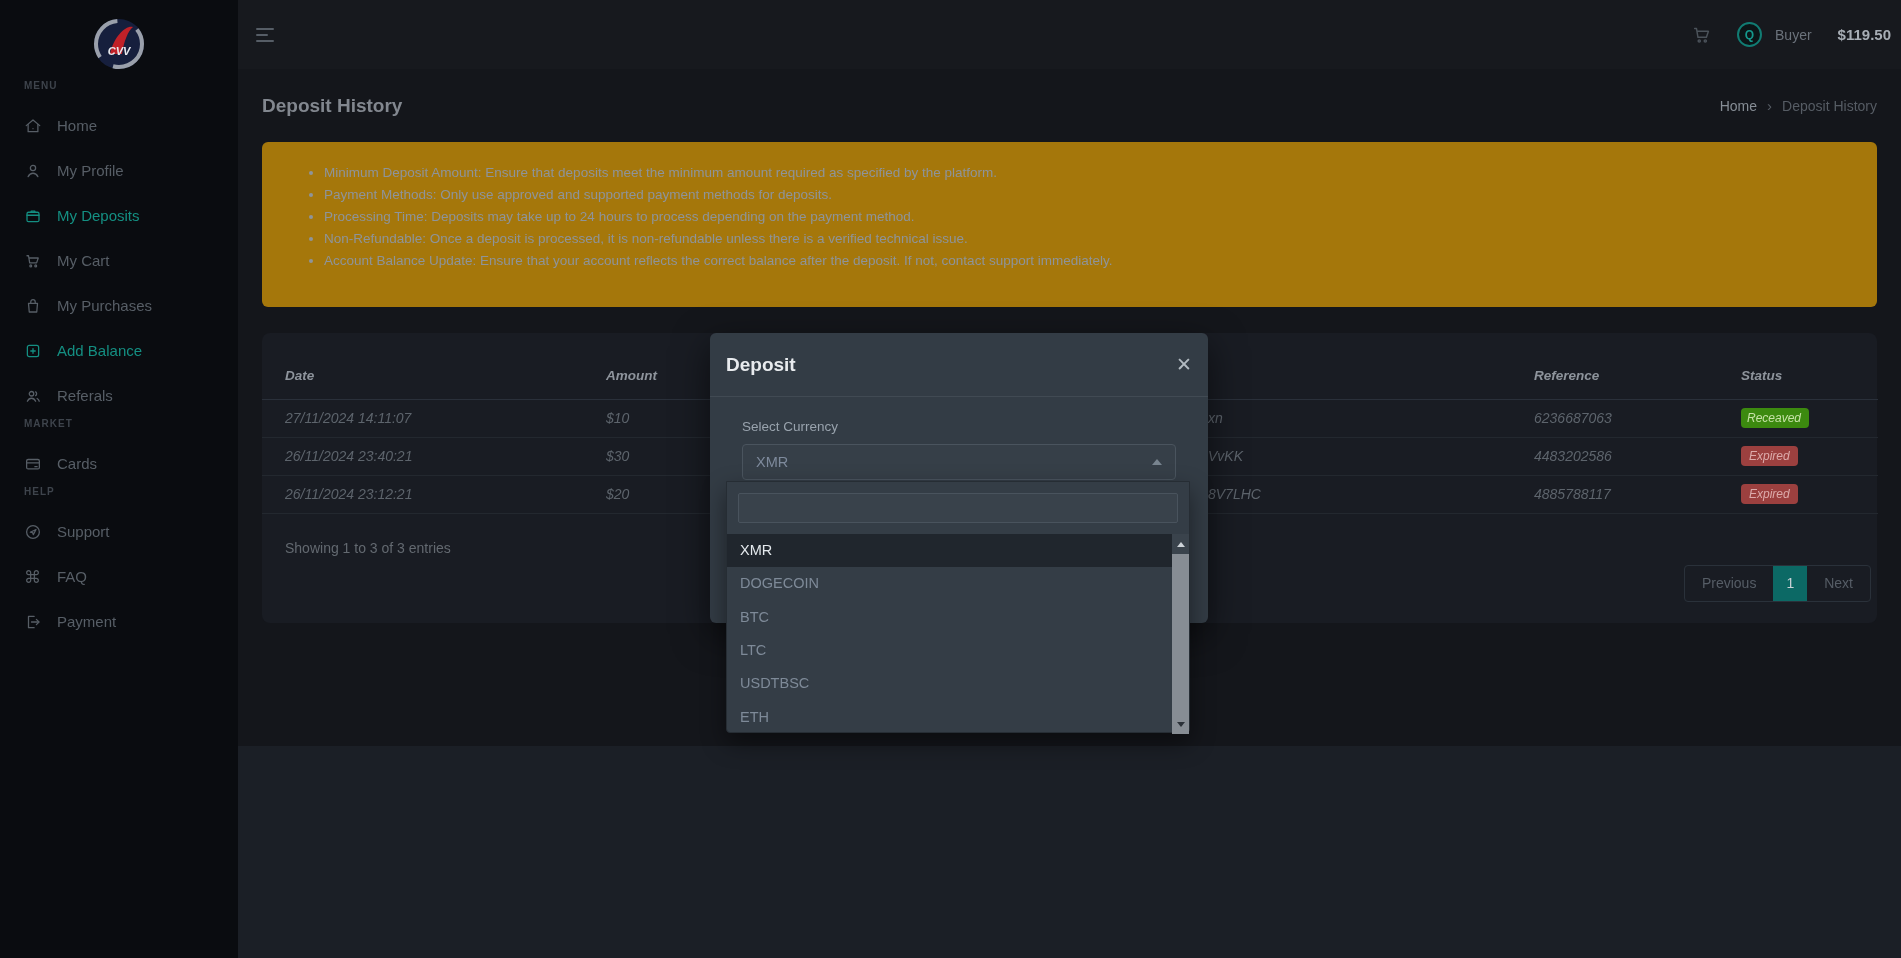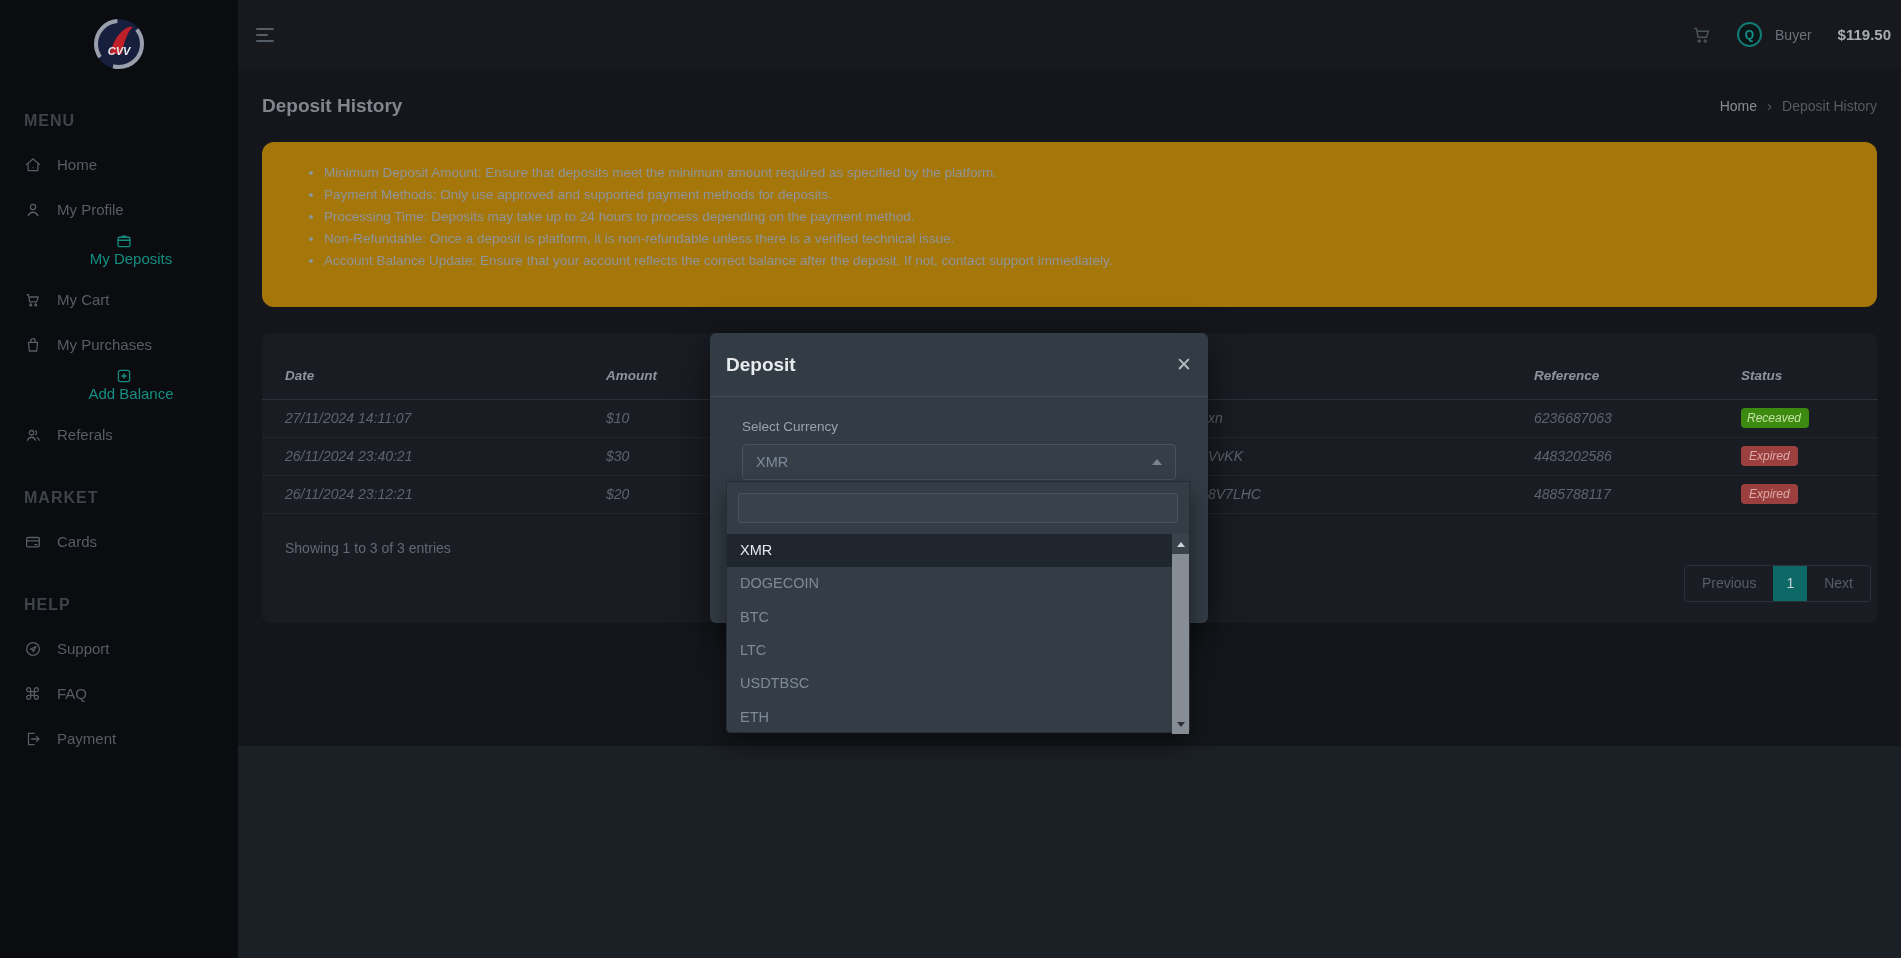--- a/index.html
+++ b/index.html
@@ -11,29 +11,29 @@
     overflow: hidden;
   }
 
   
   .sidebar {
     position:absolute; left:0; top:0; bottom:0; width:238px;
     background:#0a0c10; z-index:5;
   }
   .logo-wrap { height:80px; display:flex; align-items:center; justify-content:center; padding-top:8px;text-decoration:underline; }
   .section-label {
-    margin:32px 0 12px 24px; font-size:16px; font-weight:bold;
+    margin:0 0 12px 24px; font-size:10px; font-weight:bold;
     letter-spacing:1px; color:#3e444c;
   }
   .nav-item {
     height:45px; display:flex; align-items:center; padding-left:24px;
     color:#575e66; font-size:15px; cursor:pointer;
   }
   .nav-item .ico { width:18px; height:18px; margin-right:15px; flex:0 0 18px; display:inline-flex; }
-  .nav-item.active { color:#148f82;flex-direction:column; }
+  .nav-item.active { color:#148f82; }
   .ico svg { width:100%; height:100%; stroke:currentColor; fill:none; stroke-width:1.7; stroke-linecap:round; stroke-linejoin:round; }
   .cmd-glyph { font-size:17px; line-height:18px; color:inherit; font-family:"DejaVu Sans", sans-serif; }
 
   
   .topbar {
     position:absolute; left:238px; top:0; right:0; height:69px;
     background:#17191e; display:flex; align-items:center; padding:0 10px 0 18px;
   }
   .hamburger { width:18px; cursor:pointer; }
   .hamburger span { display:block; height:2px; background:#565d66; margin:4px 0; border-radius:1px; }
@@ -55,21 +55,21 @@
   .page-footer-strip { position:absolute; left:0; right:0; top:677px; bottom:0; background:#1b1f26; }
   .page-header { display:flex; justify-content:space-between; align-items:center; margin:0 24px; height:73px; }
   .page-title { font-size:19px; font-weight:bold; color:#82878f; }
   .breadcrumb { font-size:14px; display:flex; align-items:center; gap:10px; }
   .crumb-home { color:#868d95; cursor:pointer; }
   .crumb-sep { color:#565c64; font-size:15px; }
   .crumb-current { color:#565c64; }
 
   
   .notice {
-    margin:0 24px; height:165px; background:#a5770b; border-radius:12px;
+    margin:0 24px; height:165px; background:#a5770b; border-radius:6px;
     padding:20px 30px 0 44px; color:#8e949a; font-size:13.5px;
   }
   .notice ul { list-style:disc; padding-left:18px; }
   .notice li { line-height:22px; }
 
   
   .card {
     position:relative; margin:26px 24px 0; height:290px;
     background:#191c23; border-radius:8px; padding-top:0;
   }
@@ -315,21 +315,21 @@
       <span class="crumb-sep">›</span>
       <span class="crumb-current">Deposit History</span>
     </div>
   </div>
 
   <div class="notice">
     <ul>
       <li>Minimum Deposit Amount: Ensure that deposits meet the minimum amount required as specified by the platform.</li>
       <li>Payment Methods: Only use approved and supported payment methods for deposits.</li>
       <li>Processing Time: Deposits may take up to 24 hours to process depending on the payment method.</li>
-      <li>Non-Refundable: Once a deposit is platform, it is non-refundable unless there is a verified technical issue.</li>
+      <li>Non-Refundable: Once a deposit is processed, it is non-refundable unless there is a verified technical issue.</li>
       <li>Account Balance Update: Ensure that your account reflects the correct balance after the deposit. If not, contact support immediately.</li>
     </ul>
   </div>
 
   <div class="card">
     <table>
       <colgroup>
           <col class="c-date">
           <col class="c-amount">
           <col class="c-addr">

